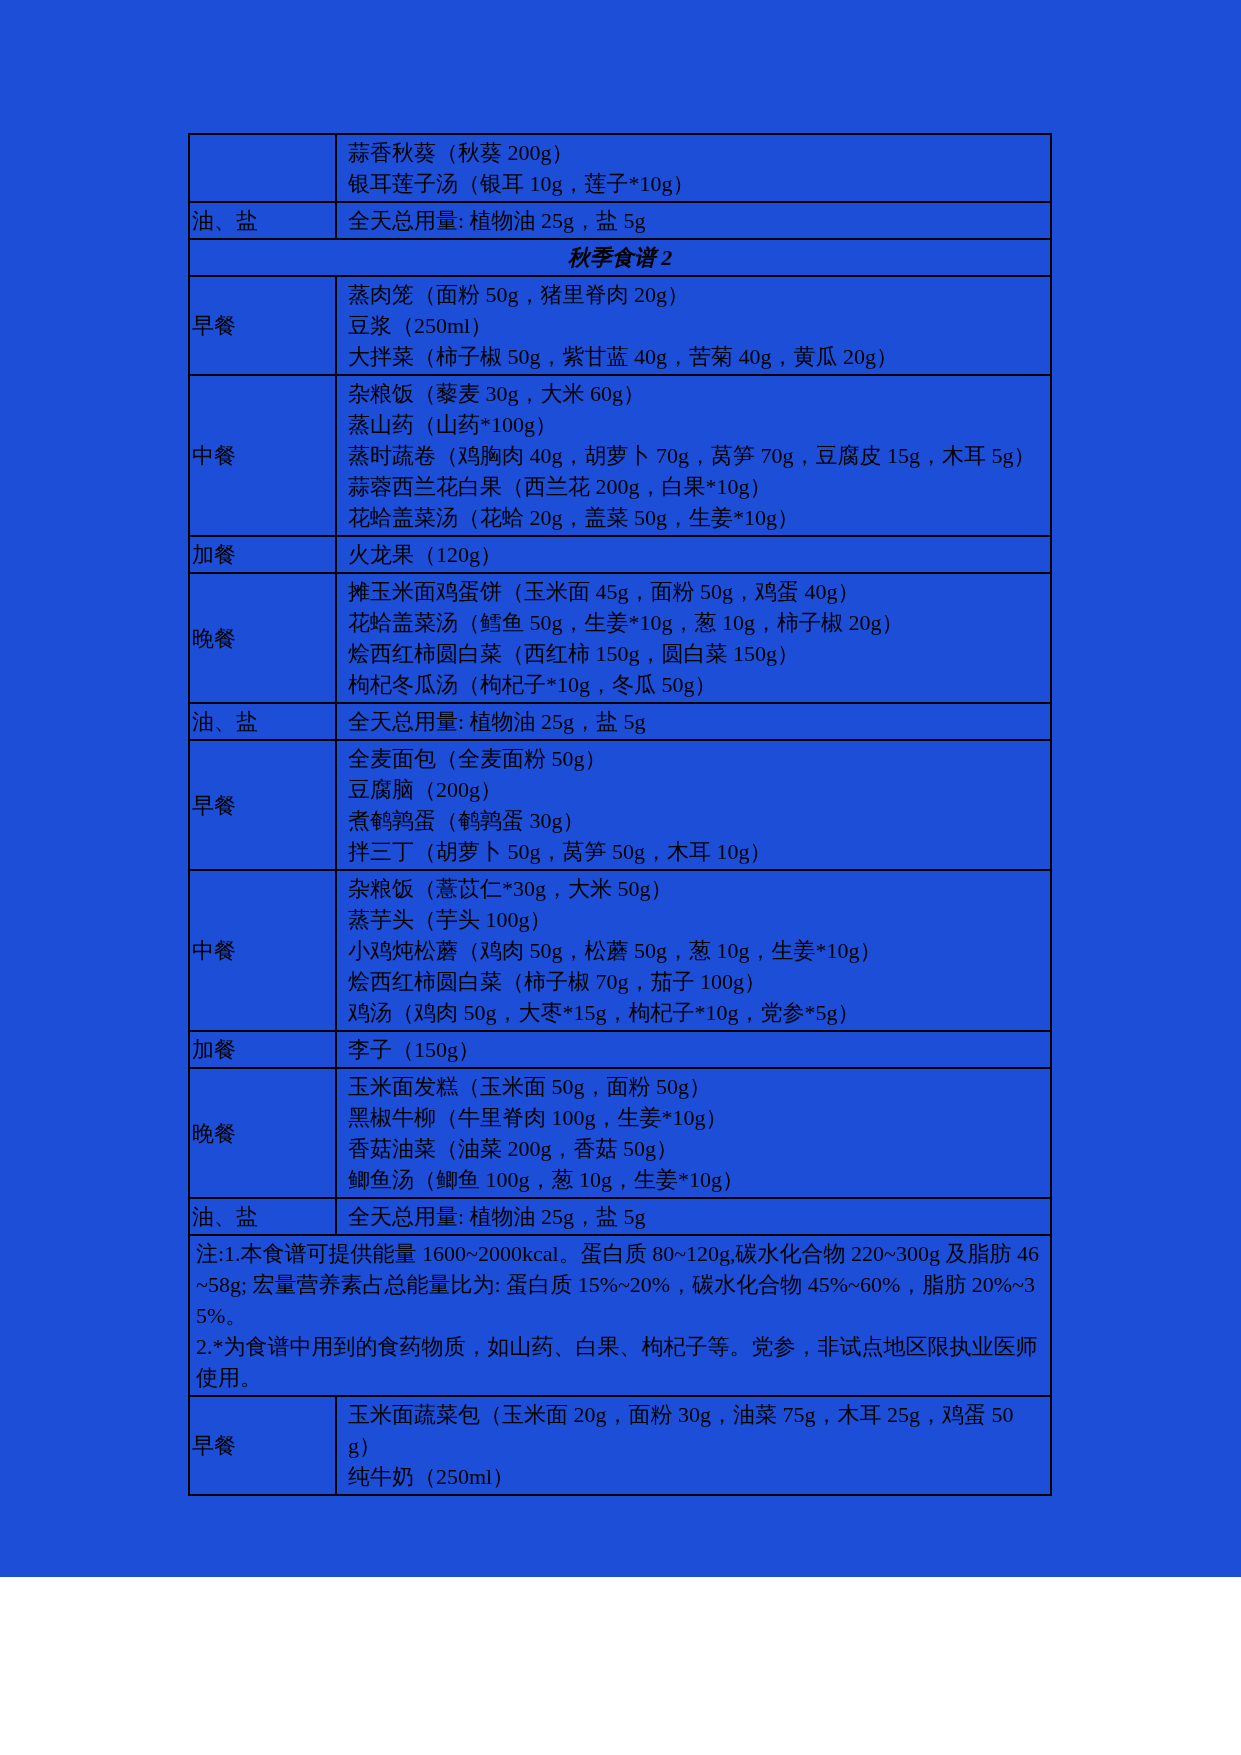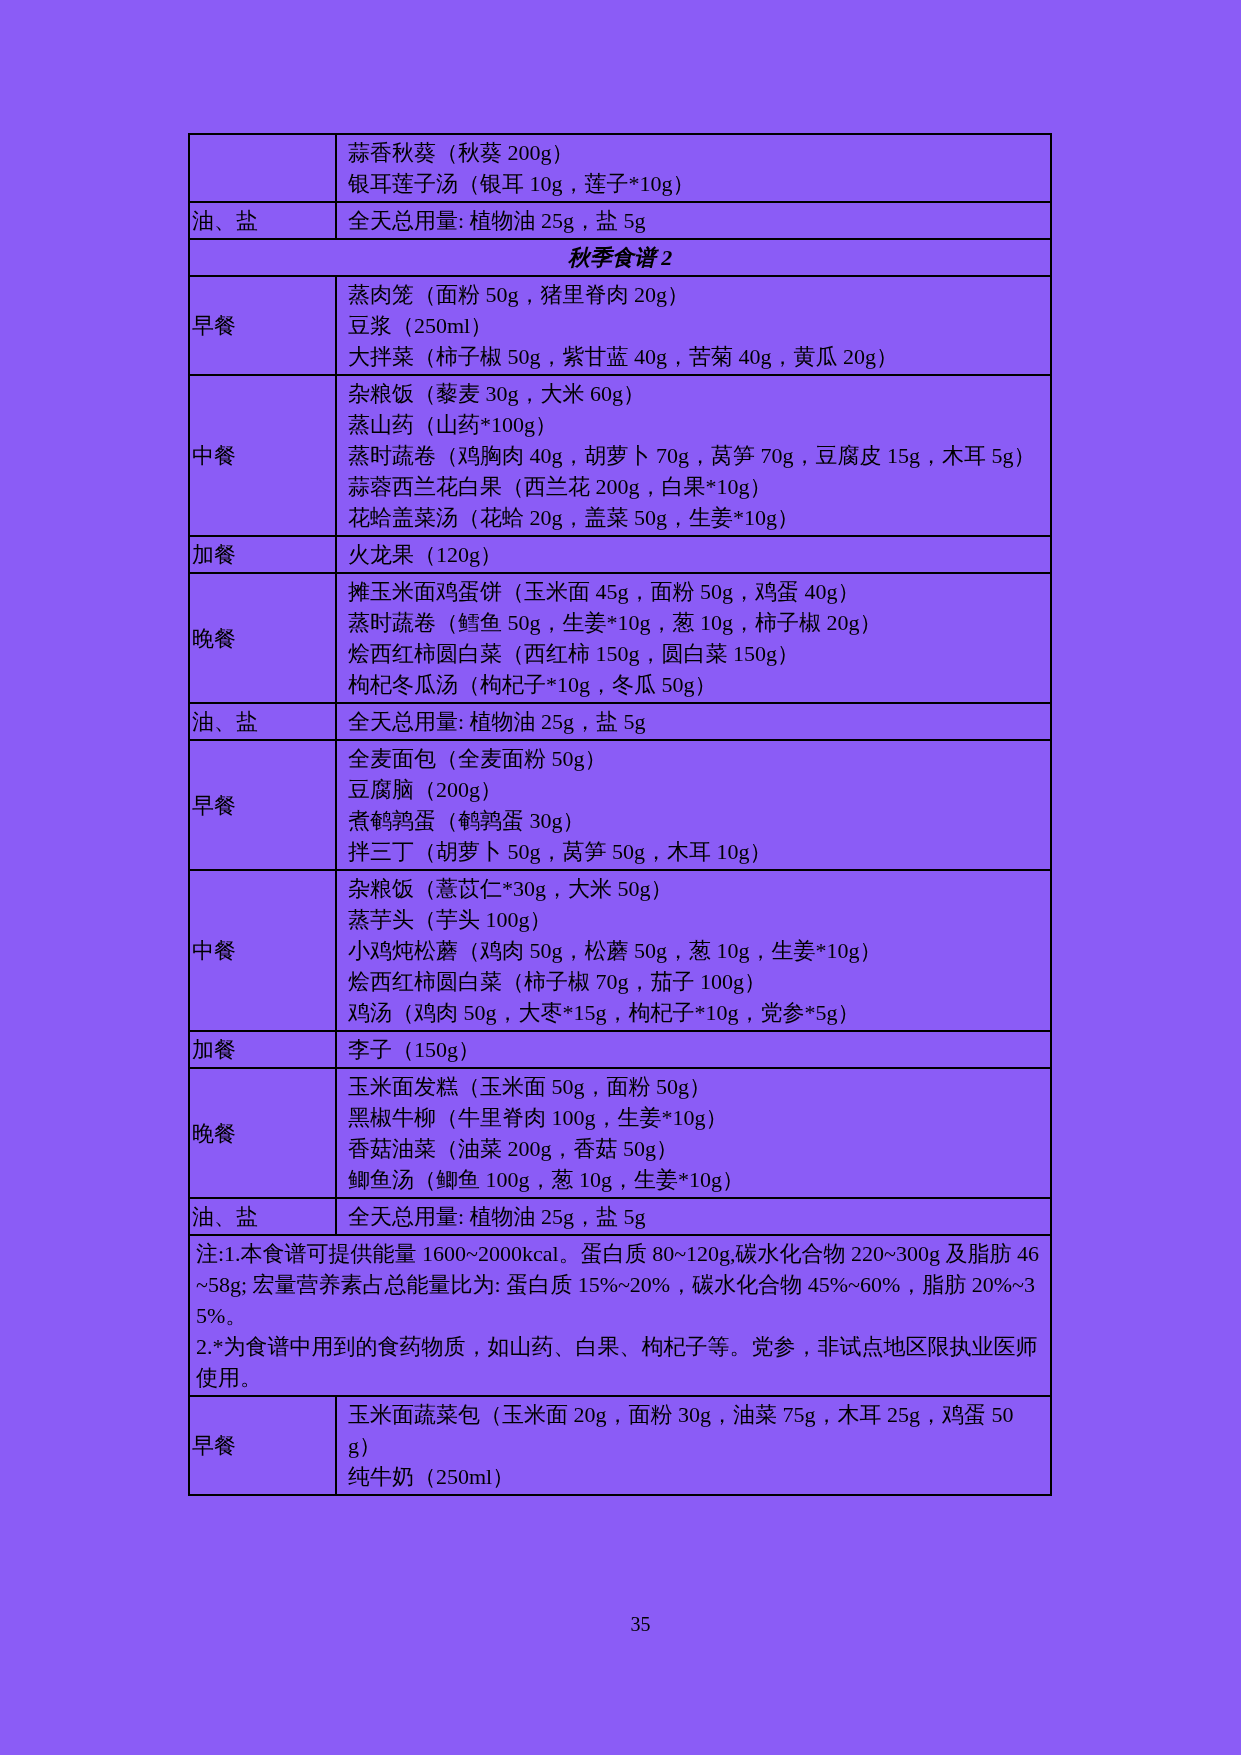--- a/index.html
+++ b/index.html
@@ -1,20 +1,20 @@
 <!DOCTYPE html>
 <html><head>
 <meta charset="utf-8">
 <style>
   html,body{margin:0;padding:0;}
   body{
     width:1241px;height:1755px;background:#ffffff;color:#000;
     font-family:"Liberation Serif","DejaVu Serif",serif;
   }
-  .page{position:relative;width:1241px;height:1755px;overflow:hidden;background:#8b5cf6;}
+  .page{position:relative;width:1241px;height:1577px;overflow:hidden;background:#1d4ed8;}
   table.meal-table{
     position:absolute;left:188px;top:133px;width:864px;
     border-collapse:collapse;table-layout:fixed;
   }
   td{
     border:2px solid #000;
     font-size:22px;line-height:31px;
     vertical-align:middle;
     word-break:break-all;overflow-wrap:break-word;
   }
@@ -71,21 +71,21 @@
         <tr>
           <td class="label-cell">加餐</td>
           <td class="content-cell">
             <div>火龙果（120g）</div>
           </td>
         </tr>
         <tr>
           <td class="label-cell">晚餐</td>
           <td class="content-cell">
             <div>摊玉米面鸡蛋饼（玉米面 45g，面粉 50g，鸡蛋 40g）</div>
-            <div>蒸时蔬卷（鳕鱼 50g，生姜*10g，葱 10g，柿子椒 20g）</div>
+            <div>花蛤盖菜汤（鳕鱼 50g，生姜*10g，葱 10g，柿子椒 20g）</div>
             <div>烩西红柿圆白菜（西红柿 150g，圆白菜 150g）</div>
             <div>枸杞冬瓜汤（枸杞子*10g，冬瓜 50g）</div>
           </td>
         </tr>
         <tr>
           <td class="label-cell">油、盐</td>
           <td class="content-cell">
             <div>全天总用量: 植物油 25g，盐 5g</div>
           </td>
         </tr>

